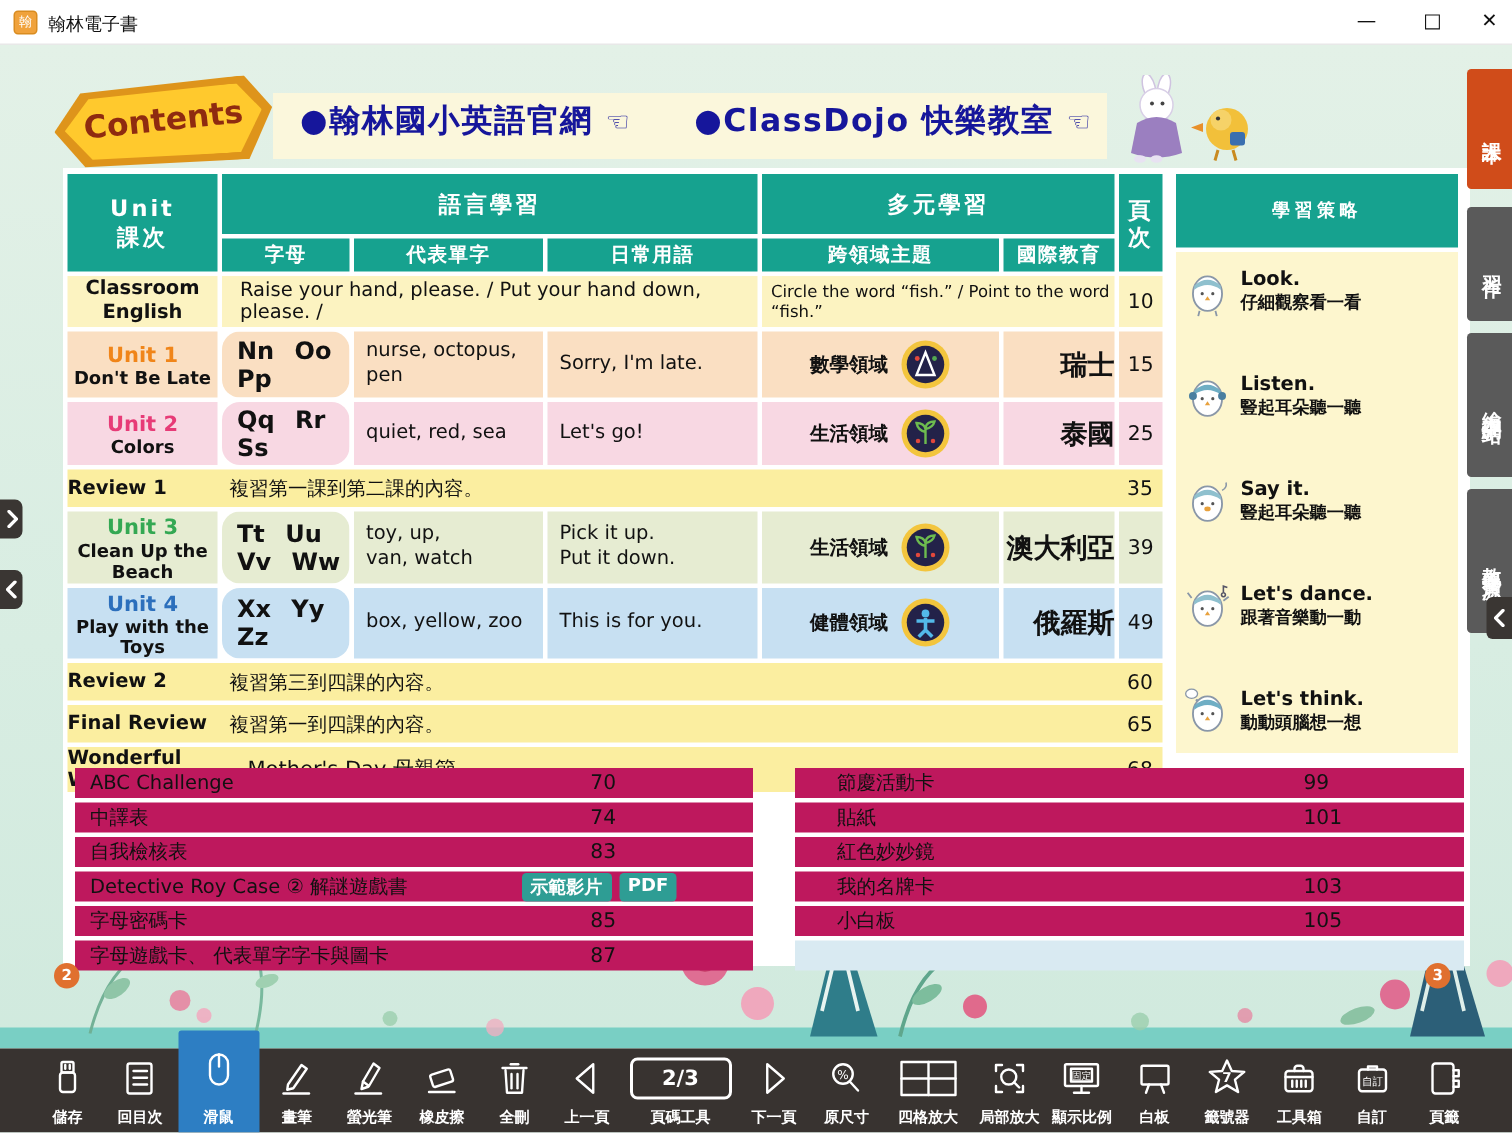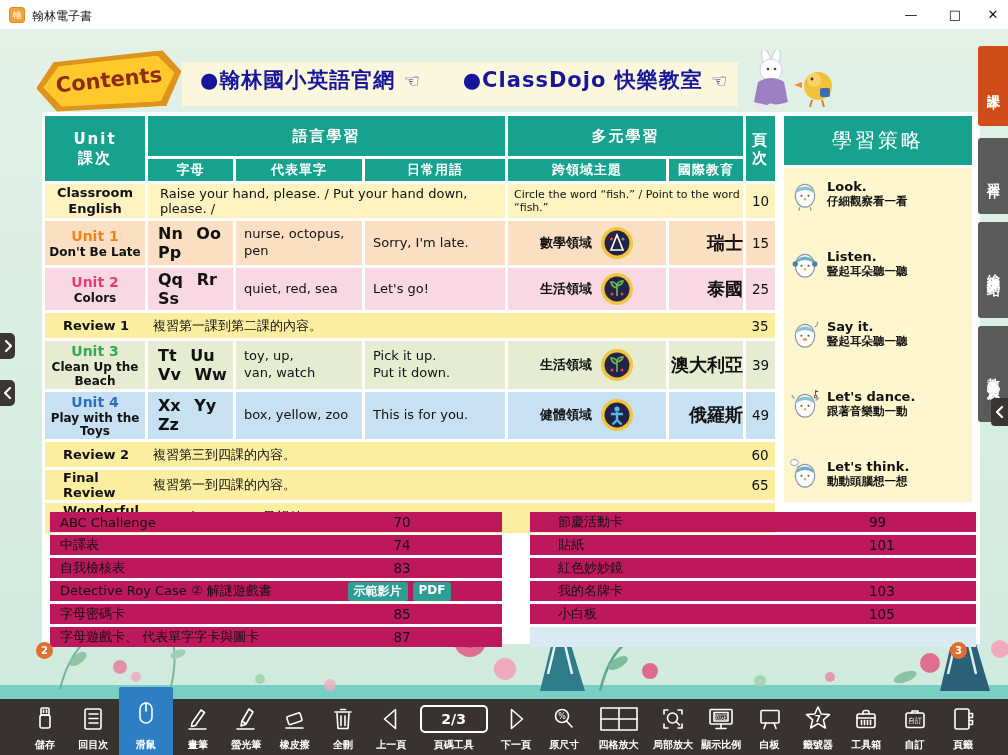--- a/index.html
+++ b/index.html
@@ -34,35 +34,35 @@
   .unit-hd { font-size:13px; line-height:1.25; }
   .page-hd { font-size:13px; line-height:1.2; }
   td.c-name { text-align:center; font-weight:bold; font-size:13px; color:#111; line-height:1.25; }
   td.c-lang { font-size:13px; color:#111; padding-left:12px; }
   td.c-multi { font-size:11px; color:#111; padding-left:6px; }
   td.pagecell { text-align:center; font-size:13.5px; color:#111; }
   .unit-no { font-weight:bold; font-size:14px; }
   .u1 { color:#F08519; } .u2 { color:#E73B77; } .u3 { color:#34A853; } .u4 { color:#2C6FBC; }
   .unit-title { font-weight:bold; font-size:12px; color:#111; line-height:1.15; margin-top:1px; }
   td.unitcell { text-align:center; }
-  td.letters { font-weight:bold; font-size:16px; color:#111; padding-left:10px; word-spacing:8px; }
+  td.letters { font-weight:bold; font-size:16px; color:#111; padding-left:10px; word-spacing:8px;border-radius:12px; }
   td.words, td.daily { font-size:13px; color:#111; padding-left:8px; line-height:1.3; }
   td.domain { font-size:13px; font-weight:bold; color:#111; }
   .domain-wrap { display:flex; align-items:center; justify-content:center; gap:8px; }
   td.country { font-size:18px; font-weight:bold; color:#111; text-align:right; }
   .mergedrow { display:flex; align-items:center; }
-  .mr-label { font-weight:bold; font-size:13px; color:#111; width:108px; padding-left:18px; flex:none; }
+  .mr-label { font-weight:bold; font-size:13px; color:#111; width:108px; padding-left:0; flex:none; }
   .mr-desc { font-size:13px; color:#111; flex:1; }
   .mr-desc.en { font-size:14px; }
   .mr-page { width:30px; text-align:center; font-size:13.5px; color:#111; flex:none; }
   .badge { width:34px; height:34px; flex:none; }
 
   
   .strategies { position:absolute; left:742px; top:4px; width:188px; height:386px; }
-  .strat-hd { height:49px; background:#16A28F; color:#fff; font-size:20px; font-weight:normal; letter-spacing:3px; display:flex; align-items:center; justify-content:center; }
+  .strat-hd { height:49px; background:#16A28F; color:#fff; font-size:12px; font-weight:bold; letter-spacing:3px; display:flex; align-items:center; justify-content:center; }
   .strat-body { margin-top:3px; height:334px; background:#FDF6CE; padding:8px 6px 0 6px; display:flex; flex-direction:column; justify-content:space-between; padding-bottom:10px; }
   .strat-item { display:flex; align-items:center; gap:7px; }
   .strat-en { font-size:13px; font-weight:bold; color:#111; line-height:1.2; }
   .strat-zh { font-size:11.5px; font-weight:bold; color:#111; line-height:1.3; }
 
   
   .applist { position:absolute; }
   .applist.left { left:8px; top:400px; width:452px; }
   .applist.right { left:488px; top:400px; width:446px; }
   .aprow { height:20px; margin-bottom:3px; background:#be185d; display:flex; align-items:center; position:relative; }

